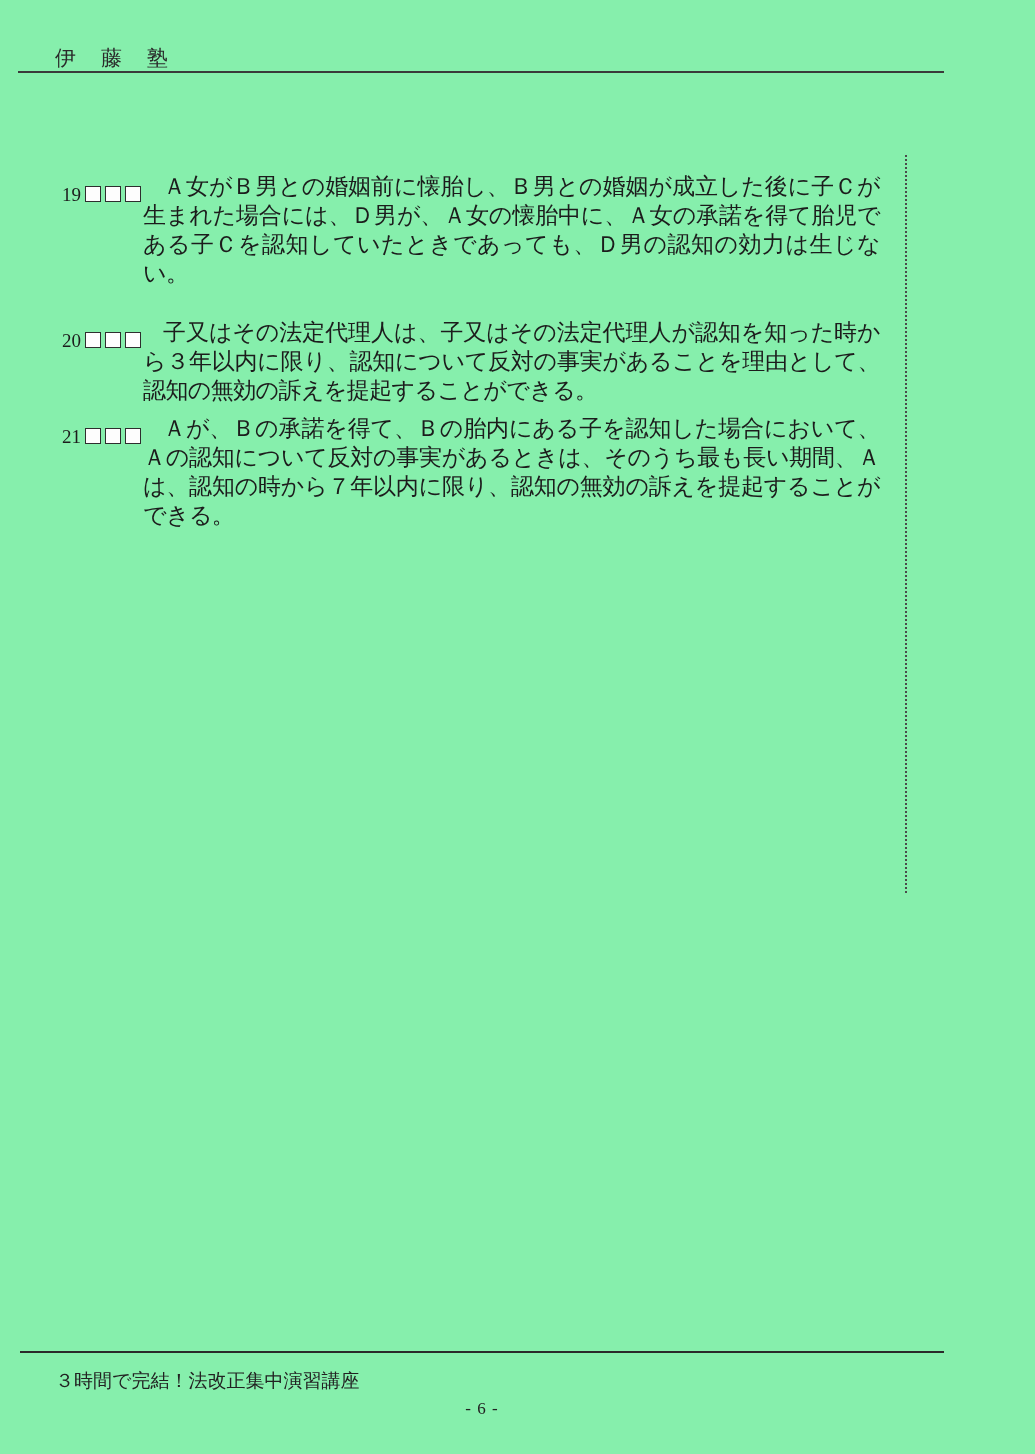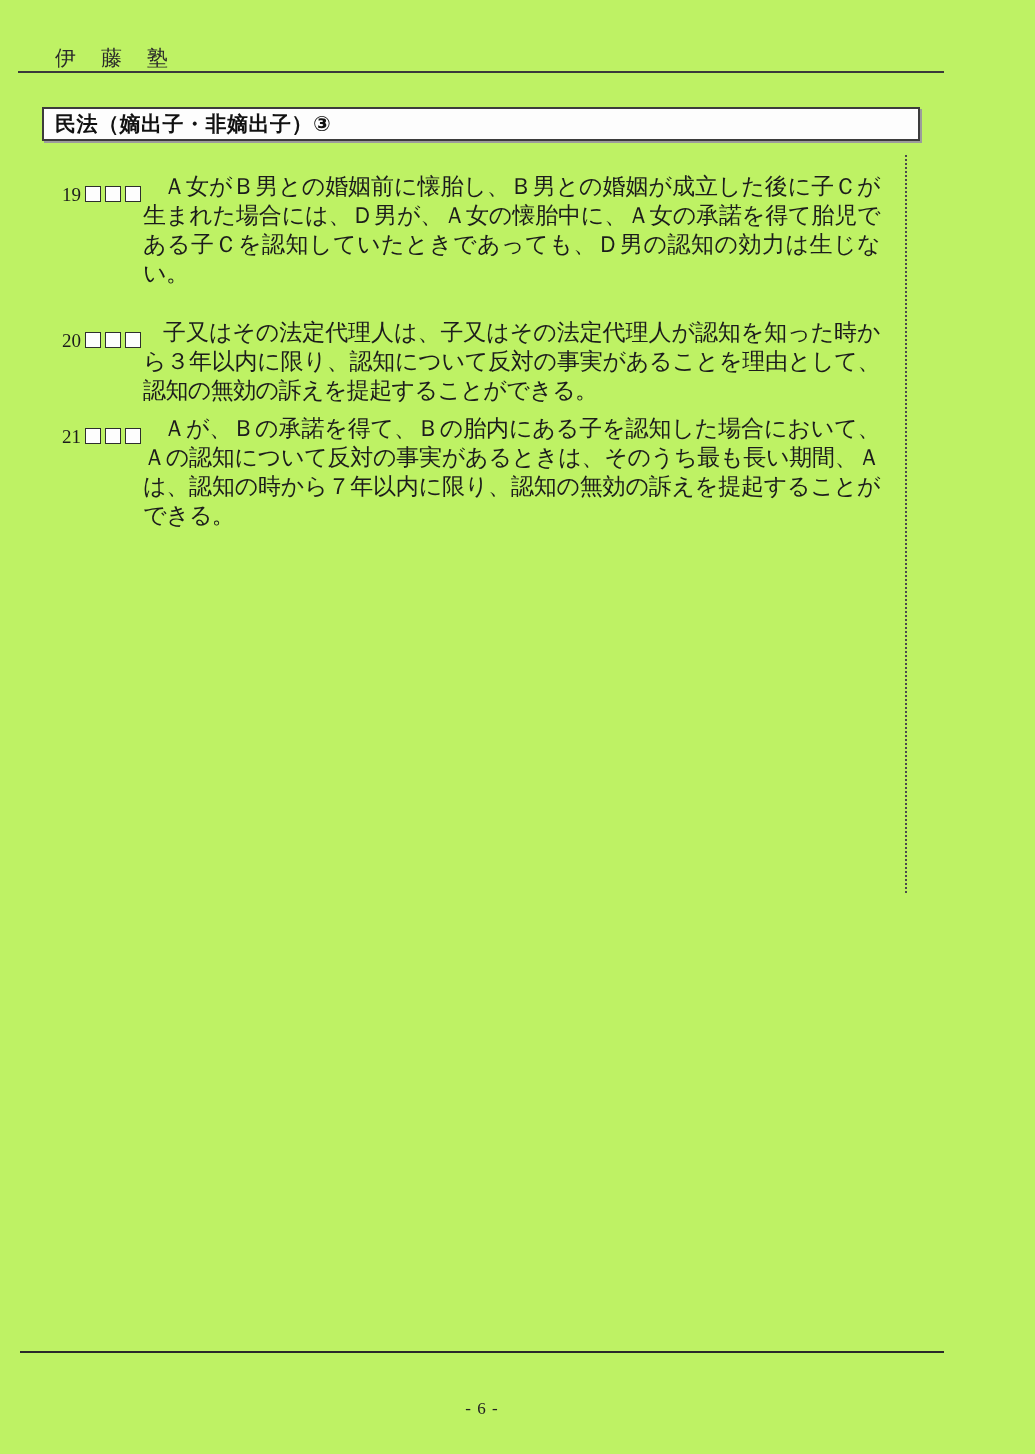--- a/index.html
+++ b/index.html
@@ -4,21 +4,21 @@
 <style>
   html, body {
     margin: 0;
     padding: 0;
     background: #ffffff;
   }
   .page {
     position: relative;
     width: 1035px;
     height: 1454px;
-    background: #bef264;
+    background: #86efac;
     overflow: hidden;
     font-family: "Liberation Serif", "DejaVu Serif", serif;
     color: #1c1c1c;
   }
 
   
   .header-brand {
     position: absolute;
     left: 55px;
     top: 44px;
@@ -143,23 +143,20 @@
   }
 </style>
 </head>
 <body>
 
 <div class="page">
 
   <div class="header-brand">伊　藤　塾</div>
   <div class="header-rule"></div>
 
-  <div class="title-box">
-    <span class="title-text">民法（嫡出子・非嫡出子）③</span>
-  </div>
 
   <div class="item" id="item-19">
     <span class="item-label">
       <span class="item-number">19</span><span class="checkbox"></span><span class="checkbox"></span><span class="checkbox"></span>
     </span>
     <div class="item-text">Ａ女がＢ男との婚姻前に懐胎し、Ｂ男との婚姻が成立した後に子Ｃが生まれた場合には、Ｄ男が、Ａ女の懐胎中に、Ａ女の承諾を得て胎児である子Ｃを認知していたときであっても、Ｄ男の認知の効力は生じない。</div>
   </div>
 
   <div class="item" id="item-20">
     <span class="item-label">
@@ -173,15 +170,16 @@
       <span class="item-number">21</span><span class="checkbox"></span><span class="checkbox"></span><span class="checkbox"></span>
     </span>
     <div class="item-text">Ａが、Ｂの承諾を得て、Ｂの胎内にある子を認知した場合において、Ａの認知について反対の事実があるときは、そのうち最も長い期間、Ａは、認知の時から７年以内に限り、認知の無効の訴えを提起することができる。</div>
   </div>
 
 
 
   <div class="dotted-rule"></div>
 
   <div class="footer-rule"></div>
+  <div class="footer-course">３時間で完結！法改正集中演習講座</div>
   <div class="footer-pageno">- 6 -</div>
 
 </div>
 
 </body></html>

